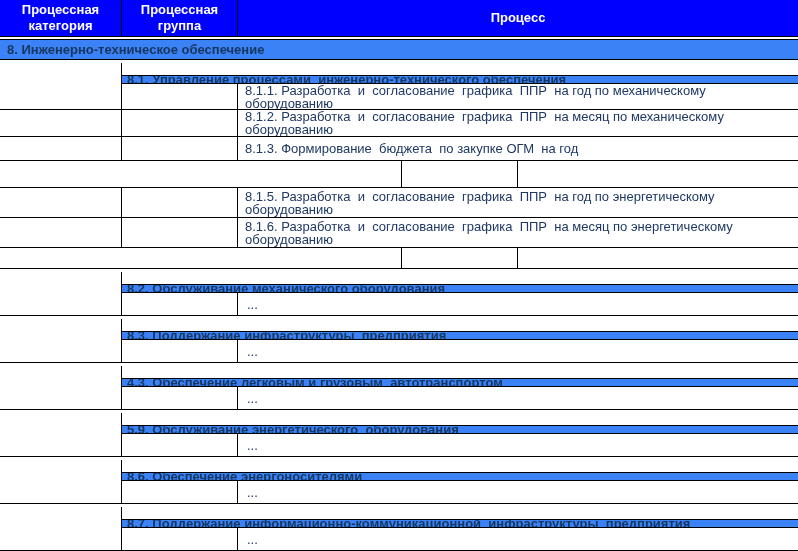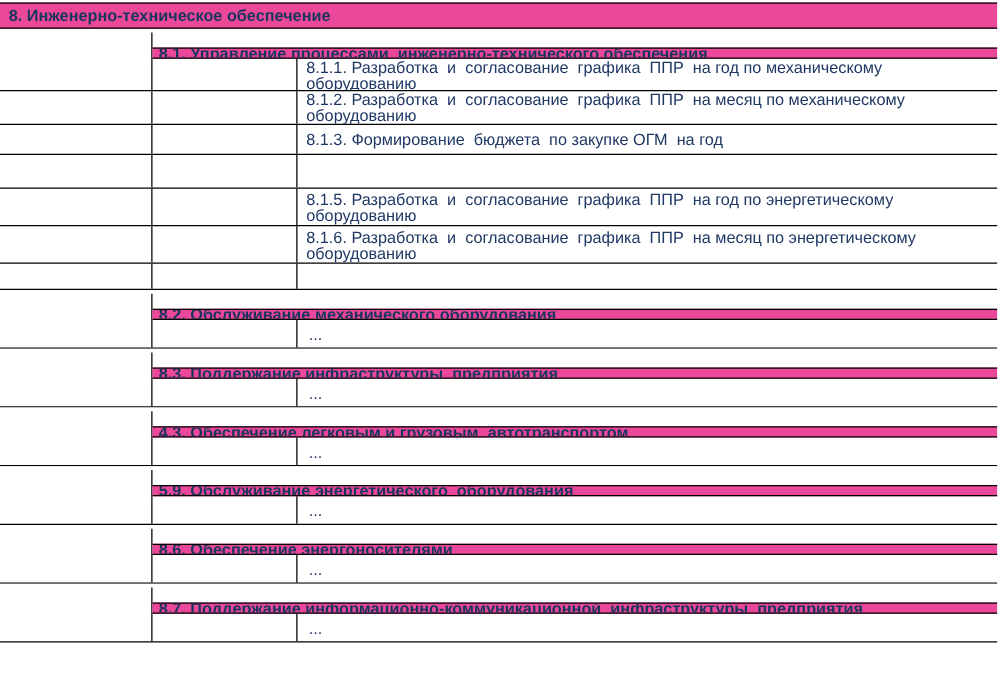--- a/index.html
+++ b/index.html
@@ -27,49 +27,54 @@
     text-align:center; white-space:pre-wrap;
   }
 
   
   .sp2 { height:2px; background:#fff; }
   .sp3 { height:3px; background:#fff; }
 
   
   .band-row { height:21px; }
   .band {
-    background:#ec4899;
+    background:#3b82f6;
     border-top:1px solid #000; border-bottom:1px solid #000;
     color:#17365D; font-weight:bold; font-size:13px;
     display:flex; align-items:center;
     white-space:pre-wrap;
   }
   .band.cfull { padding-left:7px; }
   .band.c23  { padding-left:5px; }
   .band-row .c1 { background:#fff; }
 
   
-  .prow { border-bottom:1px solid #000; }
+  .prow { border-bottom:1px solid #000;justify-content:center; }
   .ptext {
     color:#1F3864; font-size:13px; line-height:13px;
     padding-left:7px; padding-right:4px;
     display:flex; align-items:center;
     white-space:pre-wrap;
   }
   .dots-row { height:23px; border-bottom:1px solid #000; }
   .dots-row .ptext { padding-left:9px; }
 
   .h26{height:26px} .h27{height:27px} .h24{height:24px}
   .h30{height:30px} .h21{height:21px}
 </style>
 </head>
 <body>
 
 <div class="sheet">
 
+  <div class="row header-row">
+    <div class="cell c1 hcell">Процессная категория</div>
+    <div class="cell c2 hcell">Процессная группа</div>
+    <div class="cell c3 hcell">Процесс</div>
+  </div>
 
   <div class="sp2"></div>
 
   <div class="row band-row">
     <div class="cell cfull band">8. Инженерно-техническое обеспечение</div>
   </div>
 
   <div class="sp3"></div>
 
   <div class="row band-row">

